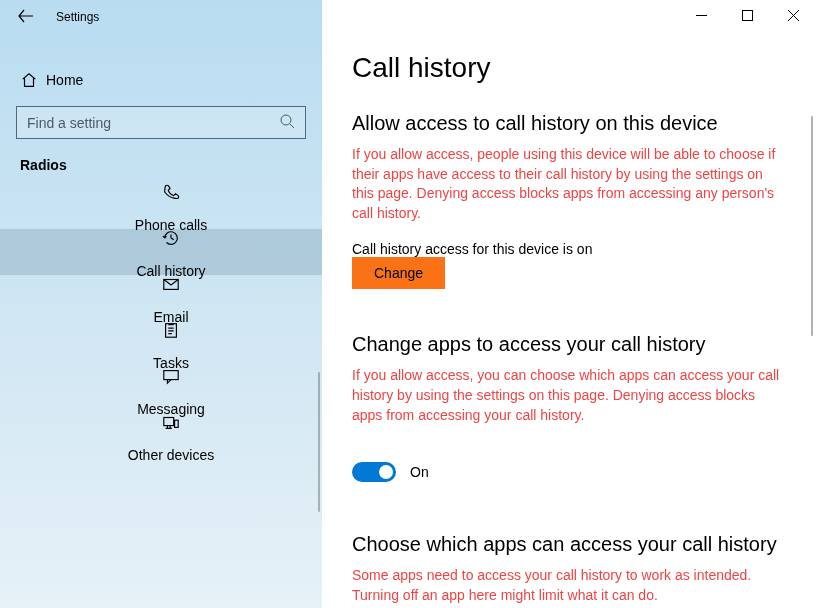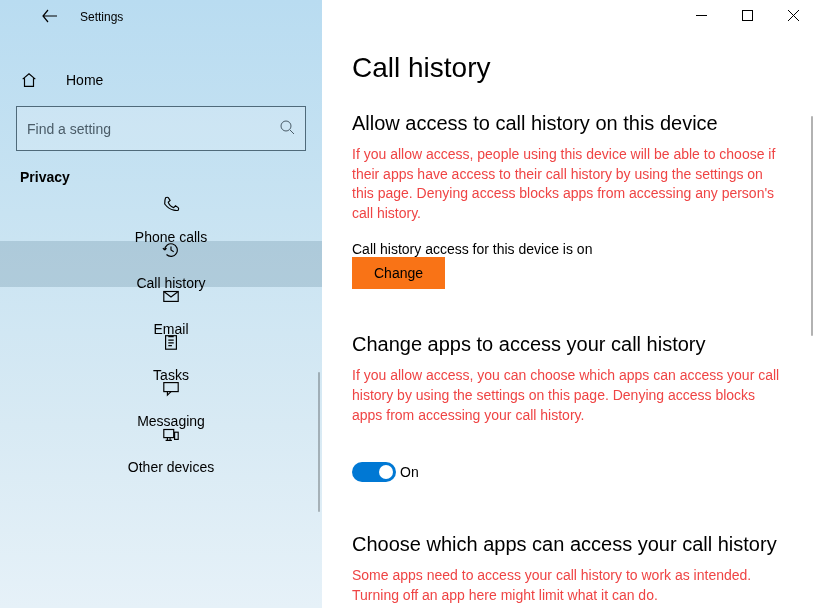--- a/index.html
+++ b/index.html
@@ -26,37 +26,36 @@
     position: relative;
     flex-shrink: 0;
   }
   .sb-titlebar {
     height: 34px;
     display: flex;
     align-items: center;
     padding-left: 18px;
     gap: 22px;
     font-size: 12px;
-    margin-left: 24px;
   }
   .sb-back { cursor: pointer; line-height:1;}
   .sb-title { font-size: 12px; }
   .sb-home {
     display: flex; align-items: center;
     height: 40px;
     padding-left: 20px;
-    gap: 28px;
+    gap: 8px;
     margin-top: 26px;
     cursor: pointer;
   }
   .sb-icon { width: 18px; display: inline-flex; align-items: center; justify-content: center; flex-shrink:0;}
   .sb-icon svg { width: 18px; height: 18px; stroke: #000; fill: none; stroke-width:1.3;}
   .sb-search {
     margin: 6px 16px 0 16px;
-    height: 45px;
+    height: 33px;
     border: 1px solid #4f6a7a;
     display: flex;
     align-items: center;
     padding: 0 10px;
     background: rgba(255,255,255,0.18);
   }
   .sb-search input {
     flex: 1; border: none; background: transparent; outline: none;
     font-size: 14px; color: #333;
   }
@@ -127,21 +126,21 @@
   .status-line { font-size: 14px; }
   .change-btn {
     display: inline-block;
     background: #f97316;
     border: none;
     padding: 8px 22px;
     font-size: 14px;
     cursor: pointer;
   }
   .section-gap { height: 44px; }
-  .toggle-row { display:flex; align-items:center; gap:4px; margin-bottom: 10px; margin-top: 37px;}
+  .toggle-row { display:flex; align-items:center; gap:14px; margin-bottom: 10px; margin-top: 37px;}
   .toggle {
     width: 44px; height: 20px; border-radius: 10px;
     background: #0078d4; position: relative; cursor:pointer;
   }
   .toggle .knob {
     position: absolute; right: 3px; top: 3px;
     width: 14px; height: 14px; border-radius: 50%; background: #fff;
   }
   .toggle-label { font-size: 14px; }
   .sect3 { margin-top: 51px;}
@@ -177,21 +176,21 @@
     <div class="sb-search">
       <input type="text" placeholder="Find a setting" style="">
       <span class="search-icon">
         <svg width="16" height="16" viewBox="0 0 16 16">
             <circle cx="7" cy="7" r="5" stroke="#4a5c68" fill="none"></circle>
             <path d="M11 11 L15 15" stroke="#4a5c68"></path>
           </svg>
       </span>
     </div>
 
-    <div class="sb-category">Privacy</div>
+    <div class="sb-category">Radios</div>
 
 
     <div class="sb-items">
       <div class="sb-item">
         <span class="sb-icon">
           <svg viewBox="0 0 20 20">
               <path d="M4 3 C4 3 6 2 7 3 L9 6 L7 8 C8 11 10 13 13 14 L15 12 L18 14 C19 15 18 17 18 17 C18 17 10 19 3 10 C3 10 3 5 4 3 Z"></path>
             </svg>
         </span>
         <span>Phone calls</span>

